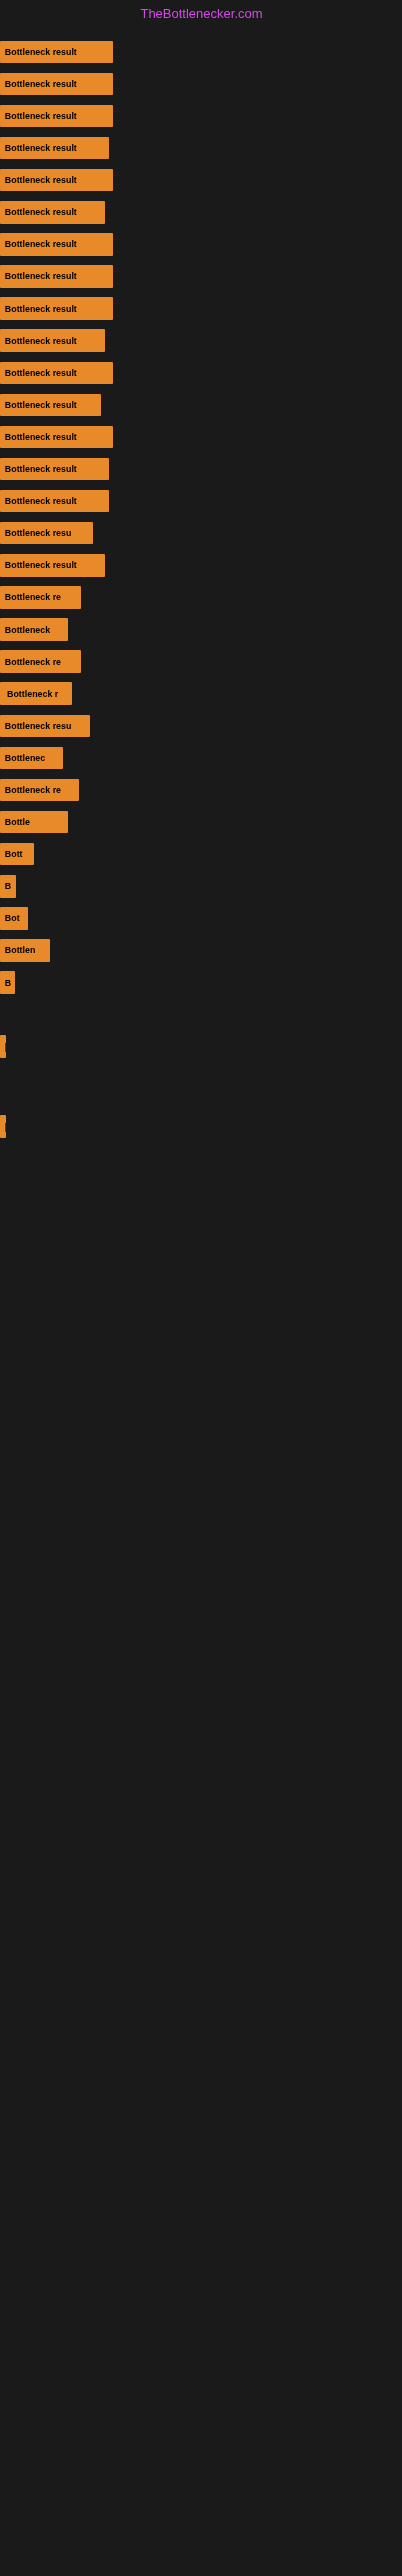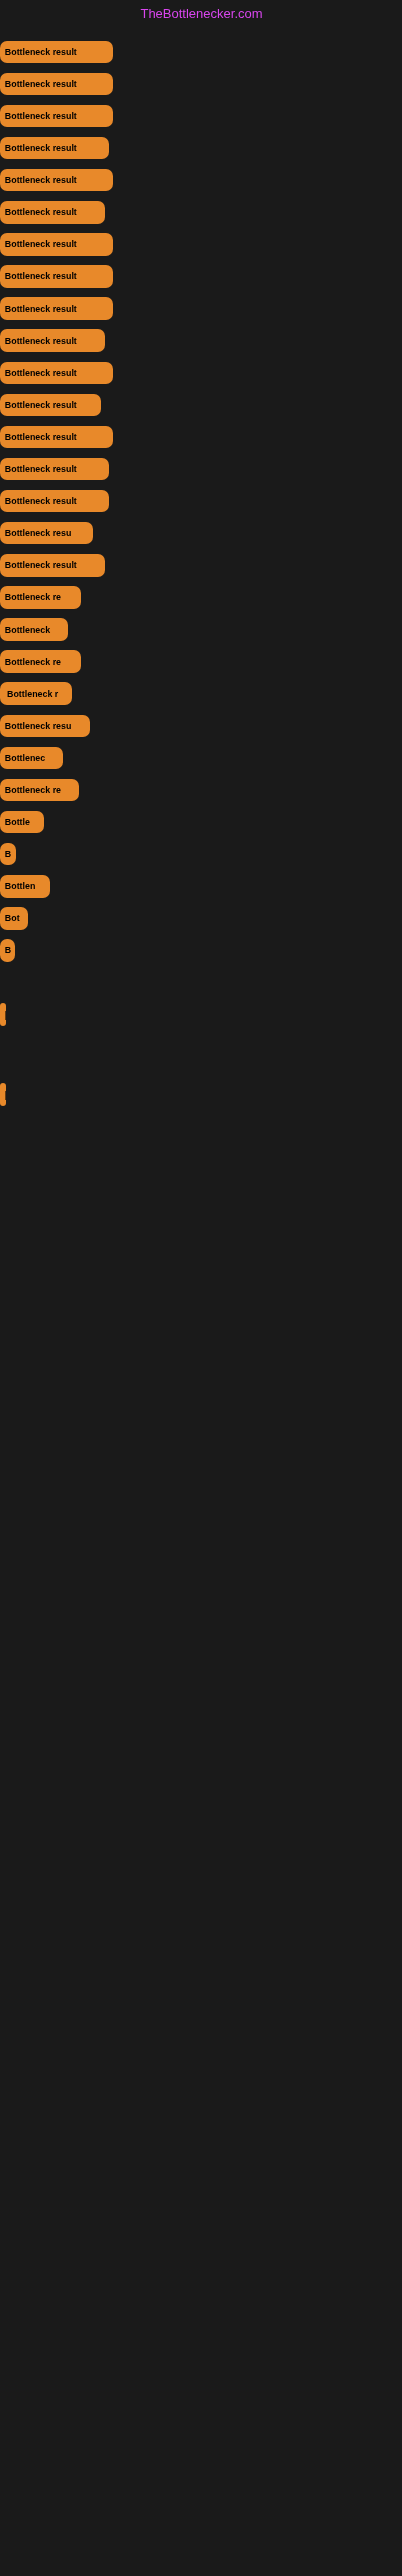--- a/index.html
+++ b/index.html
@@ -26,21 +26,21 @@
     }
     .bar-row {
       display: flex;
       align-items: center;
       margin-bottom: 0px;
       padding: 4.8px 0;
     }
     .bar {
       height: 22.5px;
       background-color: #e8892a;
-      border-radius: 7px;
+      border-radius: 1px;
       display: flex;
       align-items: center;
       padding-left: 4.8px;
       overflow: hidden;
       white-space: nowrap;
     }
     .bar-label {
       color: #000000;
       font-size: 8.9px;
       font-weight: bold;
@@ -168,40 +168,45 @@
       <div class="bar" style="width: 63px; align-items: center;">
         <span class="bar-label">Bottlenec</span>
       </div>
     </div>
     <div class="bar-row">
       <div class="bar" style="width: 79px;">
         <span class="bar-label">Bottleneck re</span>
       </div>
     </div>
     <div class="bar-row">
-      <div class="bar" style="width: 44px;">
+      <div class="bar" style="width: 68px;">
         <span class="bar-label">Bottle</span>
+      </div>
+    </div>
+    <div class="bar-row">
+      <div class="bar" style="width: 34px;">
+        <span class="bar-label">Bott</span>
       </div>
     </div>
     <div class="bar-row">
       <div class="bar" style="width: 16px;">
         <span class="bar-label">B</span>
       </div>
     </div>
     <div class="bar-row">
+      <div class="bar" style="width: 28px;">
+        <span class="bar-label">Bot</span>
+      </div>
+    </div>
+    <div class="bar-row">
       <div class="bar" style="width: 50px;">
         <span class="bar-label">Bottlen</span>
       </div>
     </div>
     <div class="bar-row">
-      <div class="bar" style="width: 28px;">
-        <span class="bar-label">Bot</span>
-      </div>
-    </div>
-    <div class="bar-row">
       <div class="bar" style="width: 14.5px;">
         <span class="bar-label">B</span>
       </div>
     </div>
     <div class="bar-row" style="height: 16px;"></div>
     <div class="bar-row" style="height: 16px;"></div>
     <div class="bar-row">
       <div class="bar" style="width: 6.4px;">
         <span class="bar-label">|</span>
       </div>

